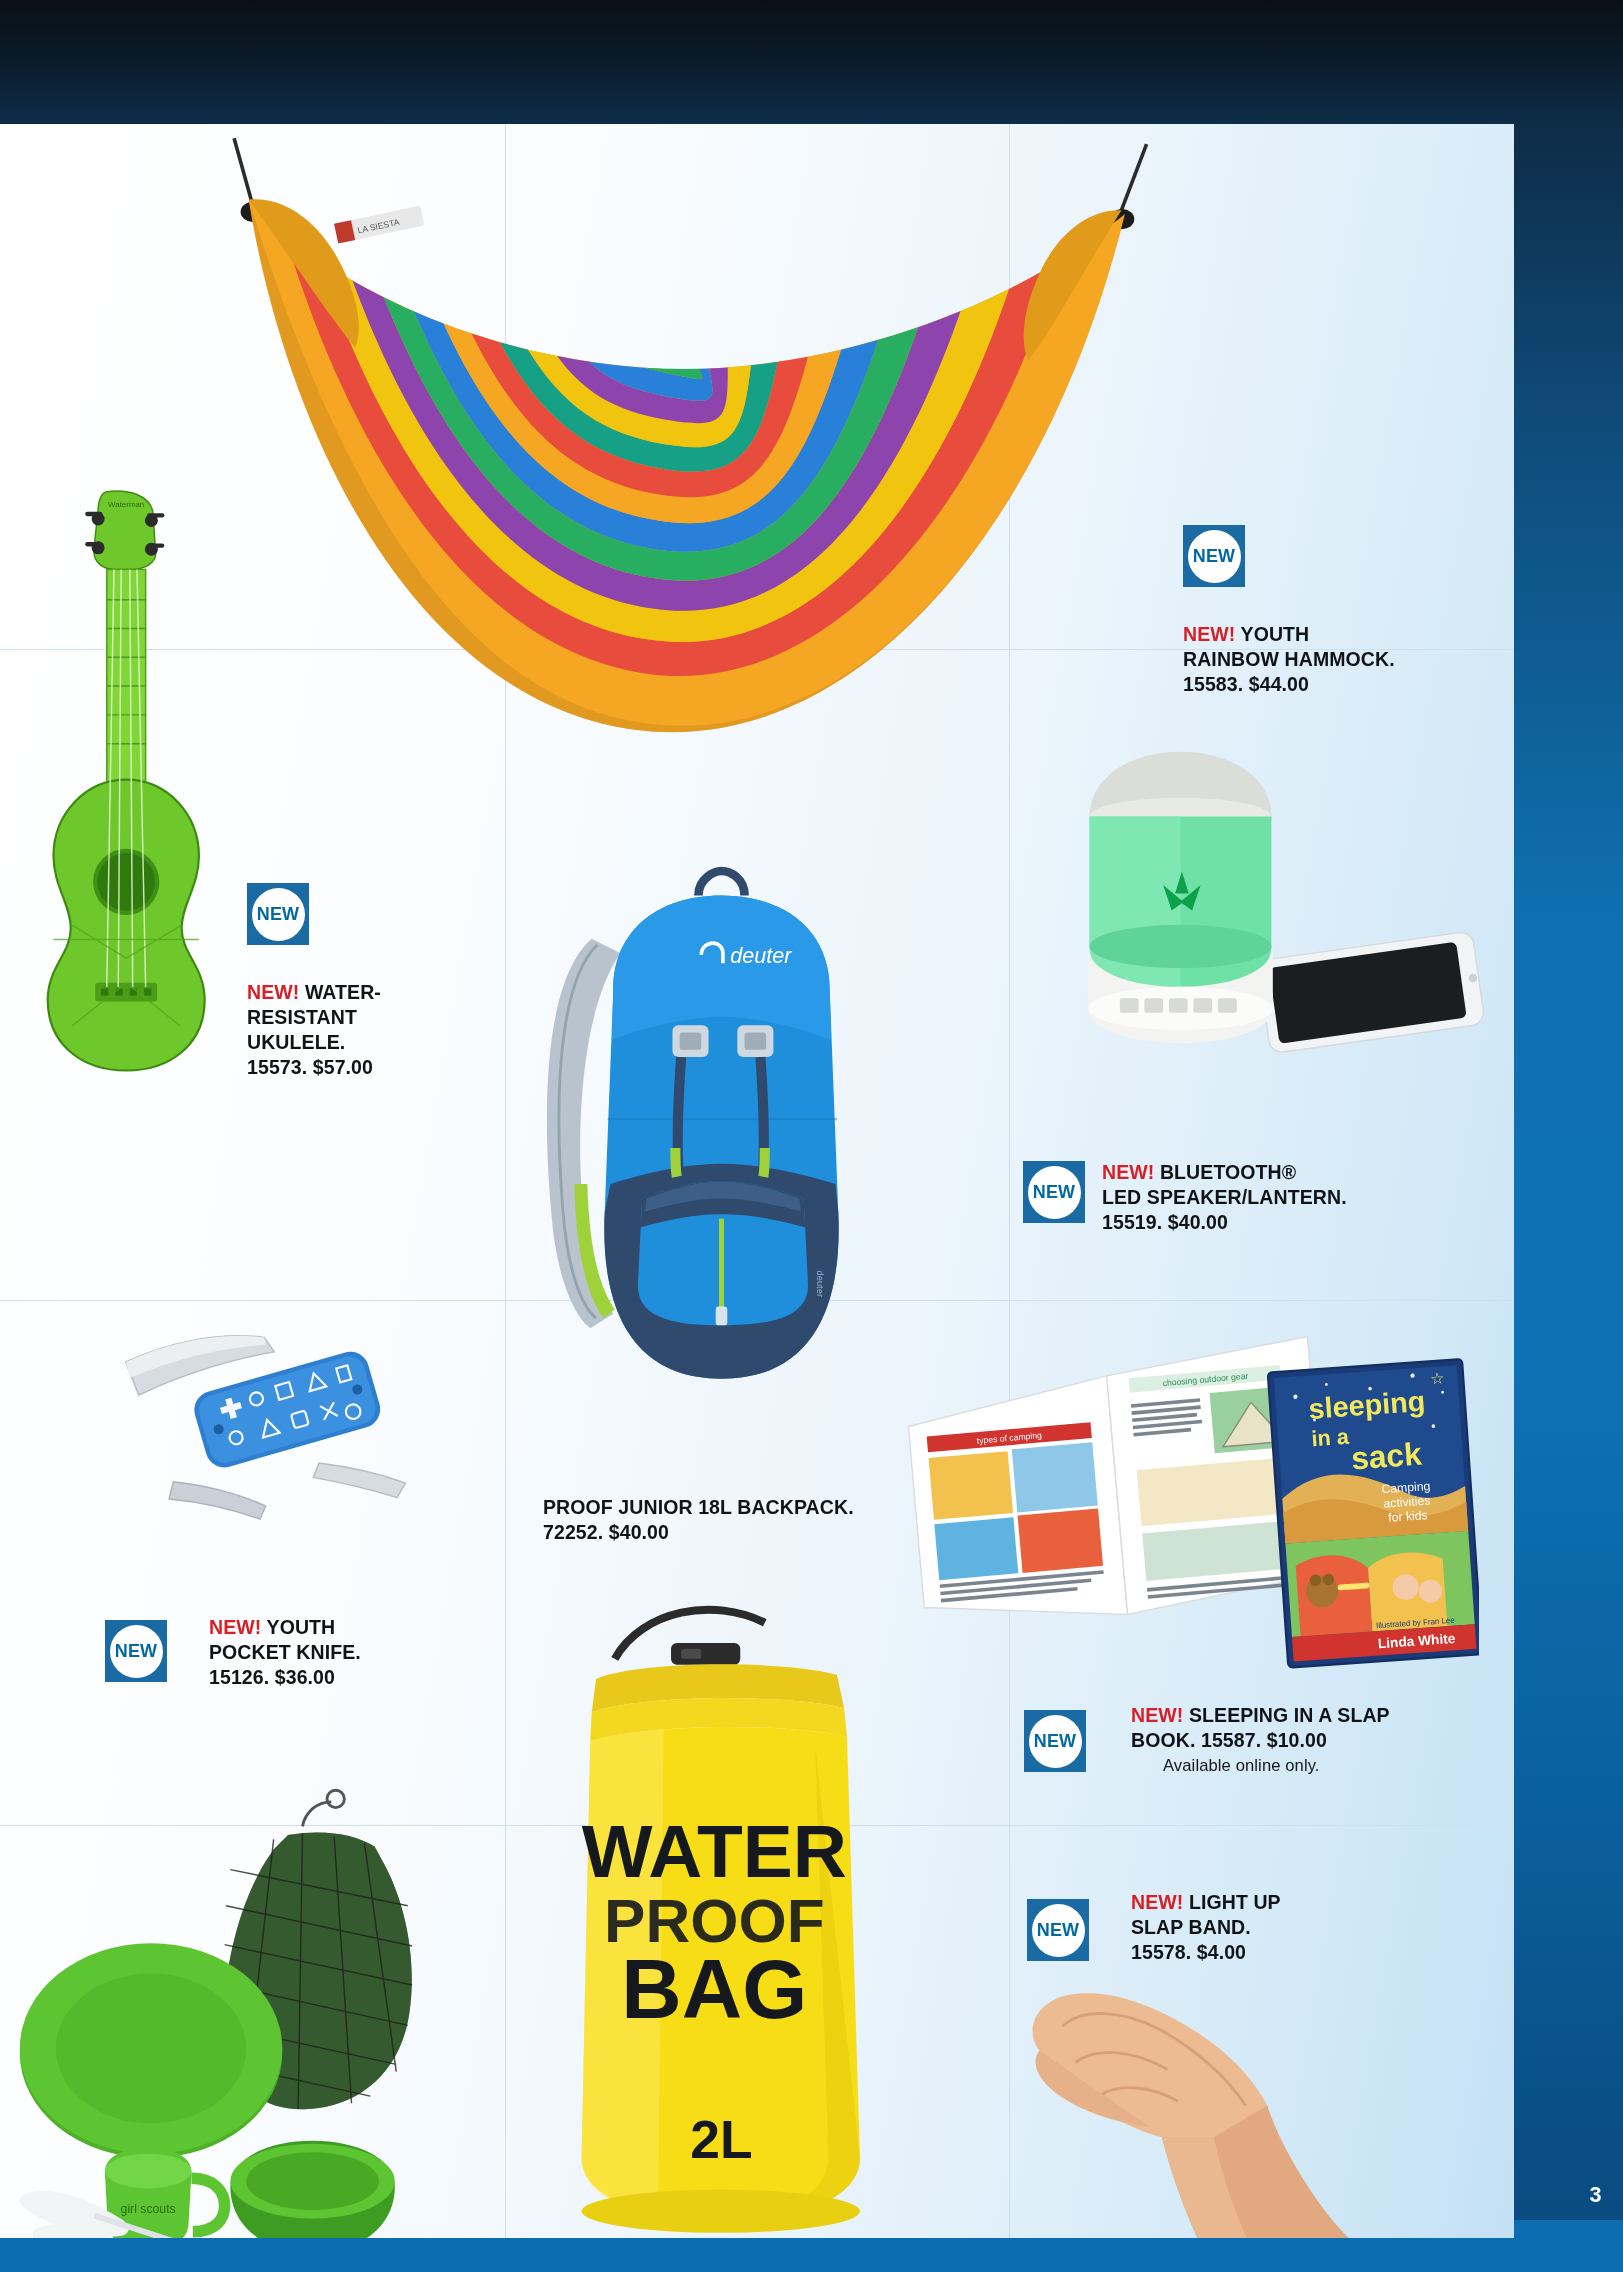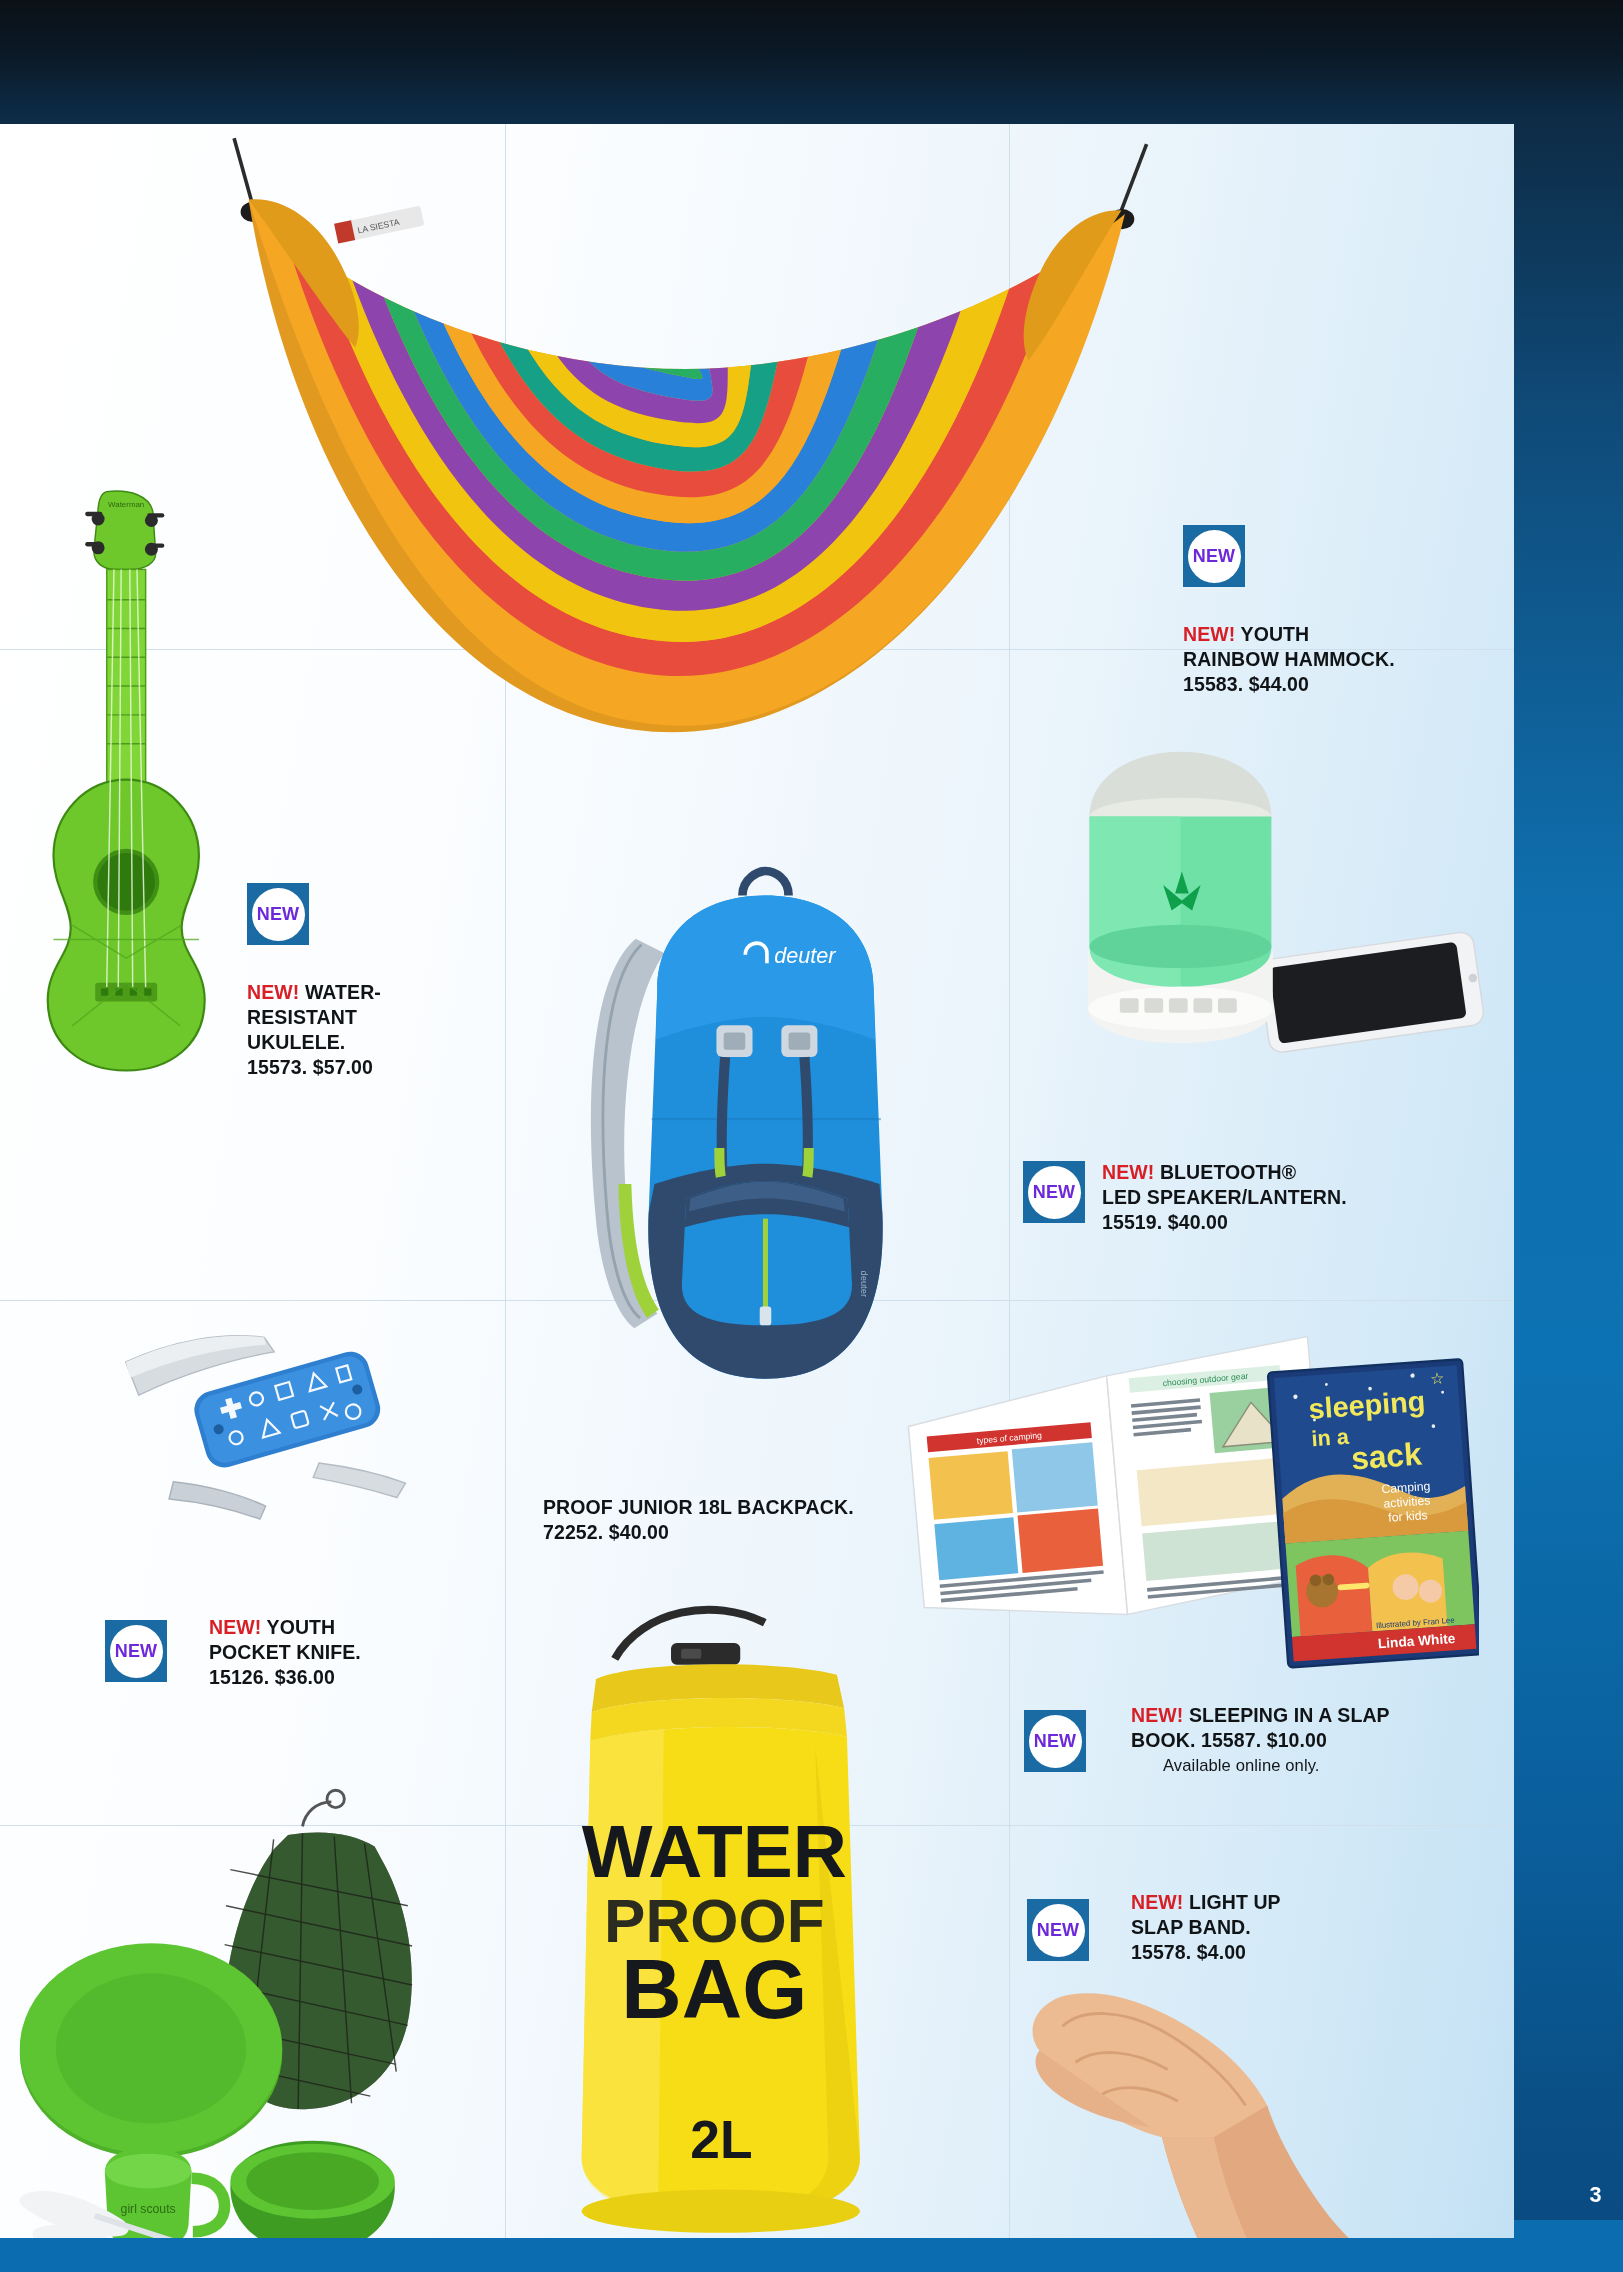--- a/index.html
+++ b/index.html
@@ -69,21 +69,21 @@
   .new-badge .circ {
     width: 53px;
     height: 53px;
     border-radius: 50%;
     background: #ffffff;
     display: flex;
     align-items: center;
     justify-content: center;
     font-size: 18px;
     font-weight: 700;
-    color: #6d28d9;
+    color: #0369a1;
     letter-spacing: 0.1px;
   }
 
   
   .caption {
     position: absolute;
     font-size: 19.5px;
     line-height: 1.28;
     color: #111417;
     font-weight: 700;
@@ -113,21 +113,21 @@
   
   .art { position: absolute; }
 
   
   .hammock-wrap { left: 180px; top: 7.2px; width: 1082px; height: 707px; }
 
   
   .uke-wrap { left: 29px; top: 354px; width: 216px; height: 599px; }
 
   
-  .pack-wrap { left: 505px; top: 685px; width: 433px; height: 649px; padding-left: 44px; }
+  .pack-wrap { left: 505px; top: 685px; width: 433px; height: 649px; }
 
   
   .speaker-wrap { left: 1003px; top: 606px; width: 505px; height: 404px; }
 
   
   .knife-wrap { left: 94px; top: 1176px; width: 339px; height: 310px; }
 
   
   .book-wrap { left: 902px; top: 1198px; width: 577px; height: 375px; }
 

